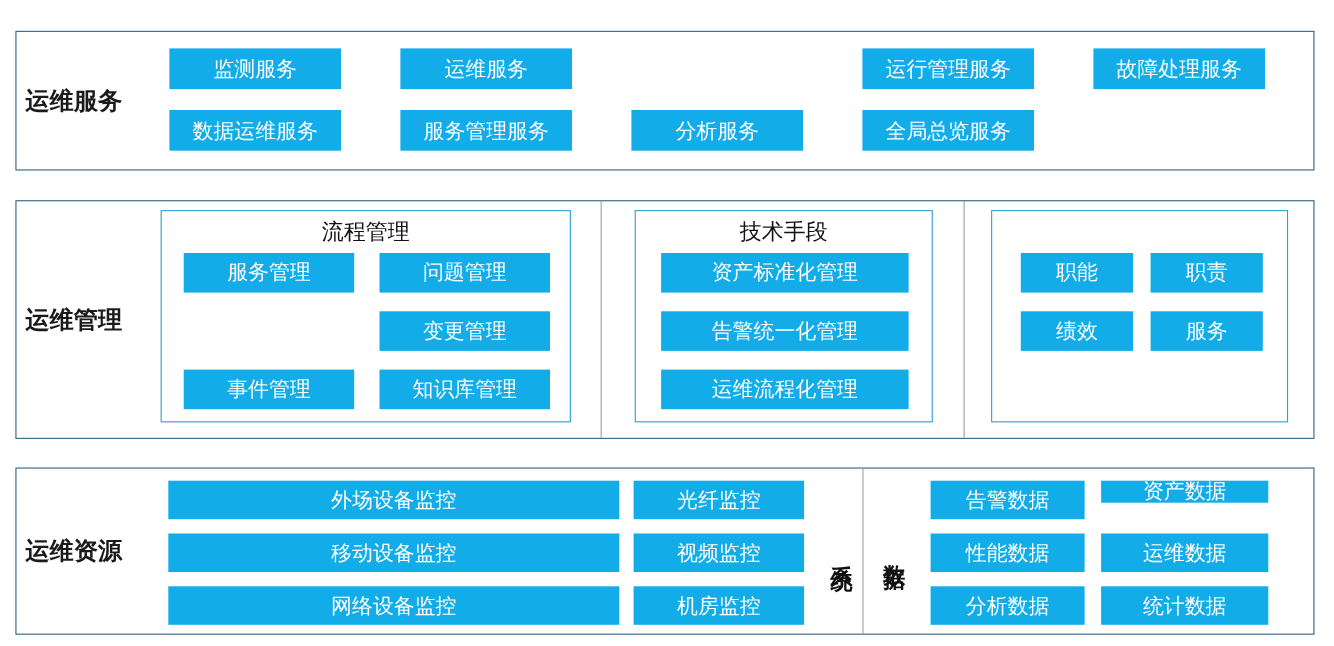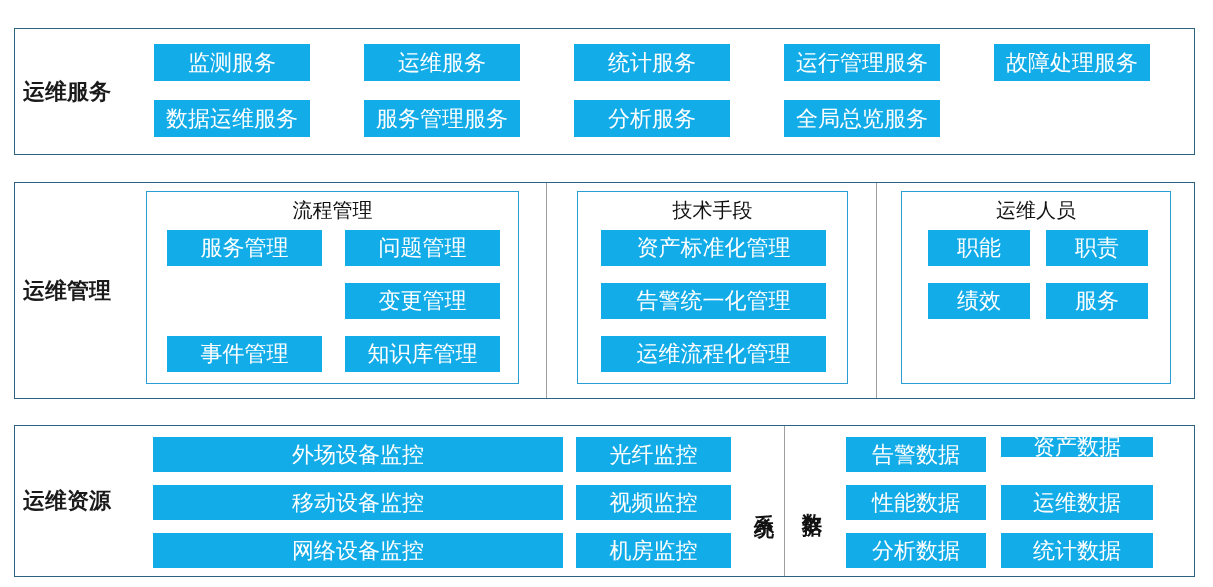--- a/index.html
+++ b/index.html
@@ -18,21 +18,21 @@
   .section{
     position:absolute;border:1px solid var(--section-border);background:#fff;box-sizing:border-box;
   }
   .section-label{
     position:absolute;left:8px;top:50%;transform:translateY(-50%);
     font-size:22px;font-weight:bold;color:var(--label-text);white-space:nowrap;
   }
   .btn{
     position:absolute;background:var(--accent);color:var(--btn-text);
     display:flex;align-items:center;justify-content:center;
-    font-size:22px;white-space:nowrap;box-sizing:border-box;
+    font-size:19px;white-space:nowrap;box-sizing:border-box;
   }
   .group{
     position:absolute;border:1px solid var(--group-border);box-sizing:border-box;background:#fff;
   }
   .group-title{
     position:absolute;top:5px;left:0;width:100%;text-align:center;
     font-size:20px;color:#111;white-space:nowrap;
   }
   .vdivider{
     position:absolute;top:0;bottom:0;width:1px;background:var(--divider);
@@ -46,21 +46,20 @@
 </head>
 <body>
 
 <div class="canvas">
 
   <div class="section" style="left:14px;top:28px;width:1181px;height:127px;">
     <div class="section-label">运维服务</div>
 
     <div class="btn" style="left:139px;top:15px;width:156px;height:37px;">监测服务</div>
     <div class="btn" style="left:349px;top:15px;width:156px;height:37px;">运维服务</div>
-    <div class="btn" style="left:559px;top:15px;width:156px;height:37px;">统计服务</div>
     <div class="btn" style="left:769px;top:15px;width:156px;height:37px;">运行管理服务</div>
     <div class="btn" style="left:979px;top:15px;width:156px;height:37px;">故障处理服务</div>
 
     <div class="btn" style="left:139px;top:71px;width:156px;height:37px;text-align:right;">数据运维服务</div>
     <div class="btn" style="left:349px;top:71px;width:156px;height:37px;">服务管理服务</div>
     <div class="btn" style="left:559px;top:71px;width:156px;height:37px;">分析服务</div>
     <div class="btn" style="left:769px;top:71px;width:156px;height:37px;font-family:Liberation Mono, monospace;">全局总览服务</div>
   </div>
 
   <div class="section" style="left:14px;top:182px;width:1181px;height:217px;">
@@ -79,21 +78,20 @@
     </div>
 
     <div class="group" style="left:562px;top:8px;width:271px;height:193px;">
       <div class="group-title">技术手段</div>
       <div class="btn" style="left:23px;top:38px;width:225px;height:36px;">资产标准化管理</div>
       <div class="btn" style="left:23px;top:91px;width:225px;height:36px;">告警统一化管理</div>
       <div class="btn" style="left:23px;top:144px;width:225px;height:36px;">运维流程化管理</div>
     </div>
 
     <div class="group" style="left:886px;top:8px;width:270px;height:193px;">
-      <div class="group-title">运维人员</div>
       <div class="btn" style="left:26px;top:38px;width:102px;height:36px;">职能</div>
       <div class="btn" style="left:144px;top:38px;width:102px;height:36px;">职责</div>
       <div class="btn" style="left:26px;top:91px;width:102px;height:36px;">绩效</div>
       <div class="btn" style="left:144px;top:91px;width:102px;height:36px;">服务</div>
     </div>
   </div>
 
   <div class="section" style="left:14px;top:425px;width:1181px;height:152px;">
     <div class="section-label">运维资源</div>
 

